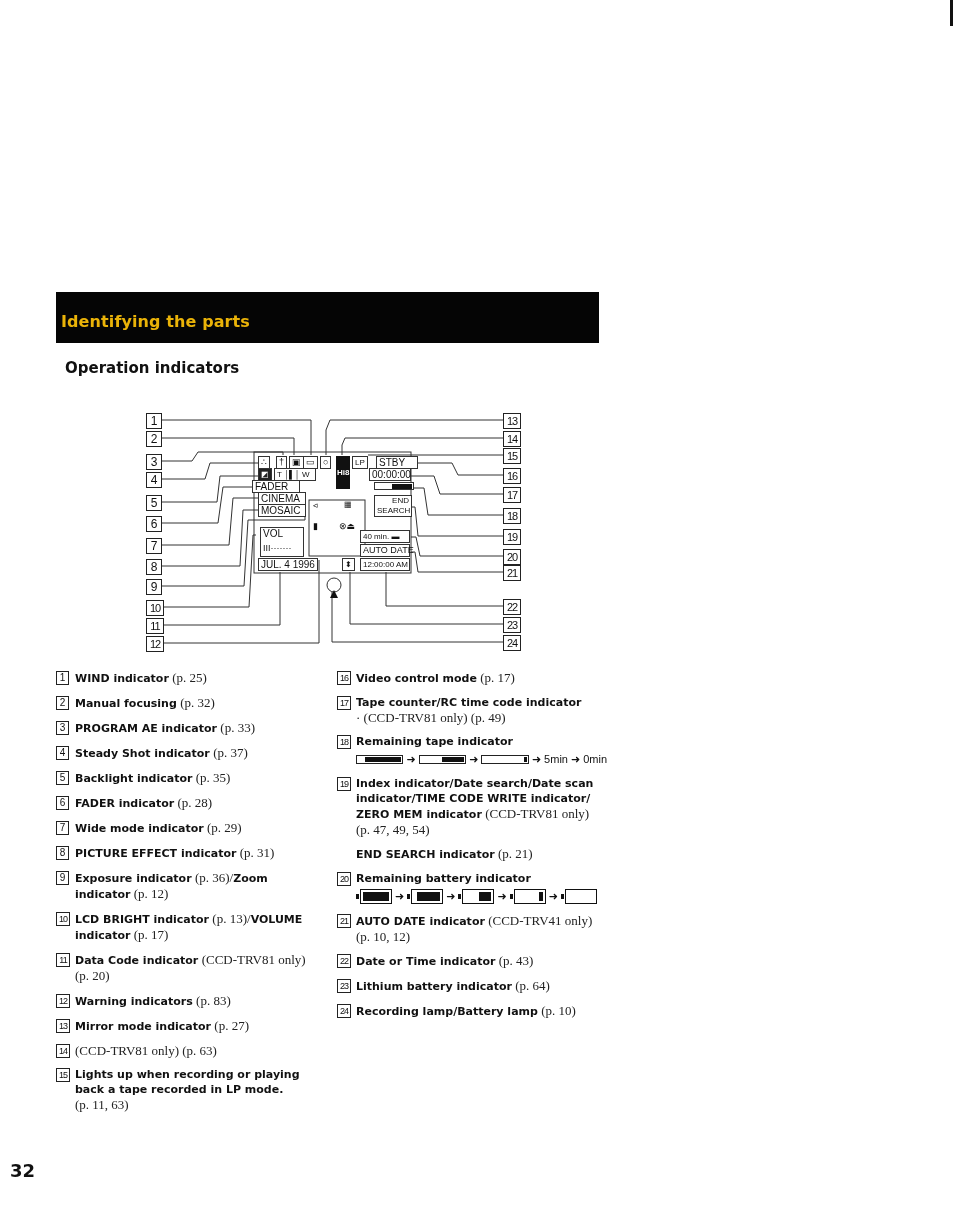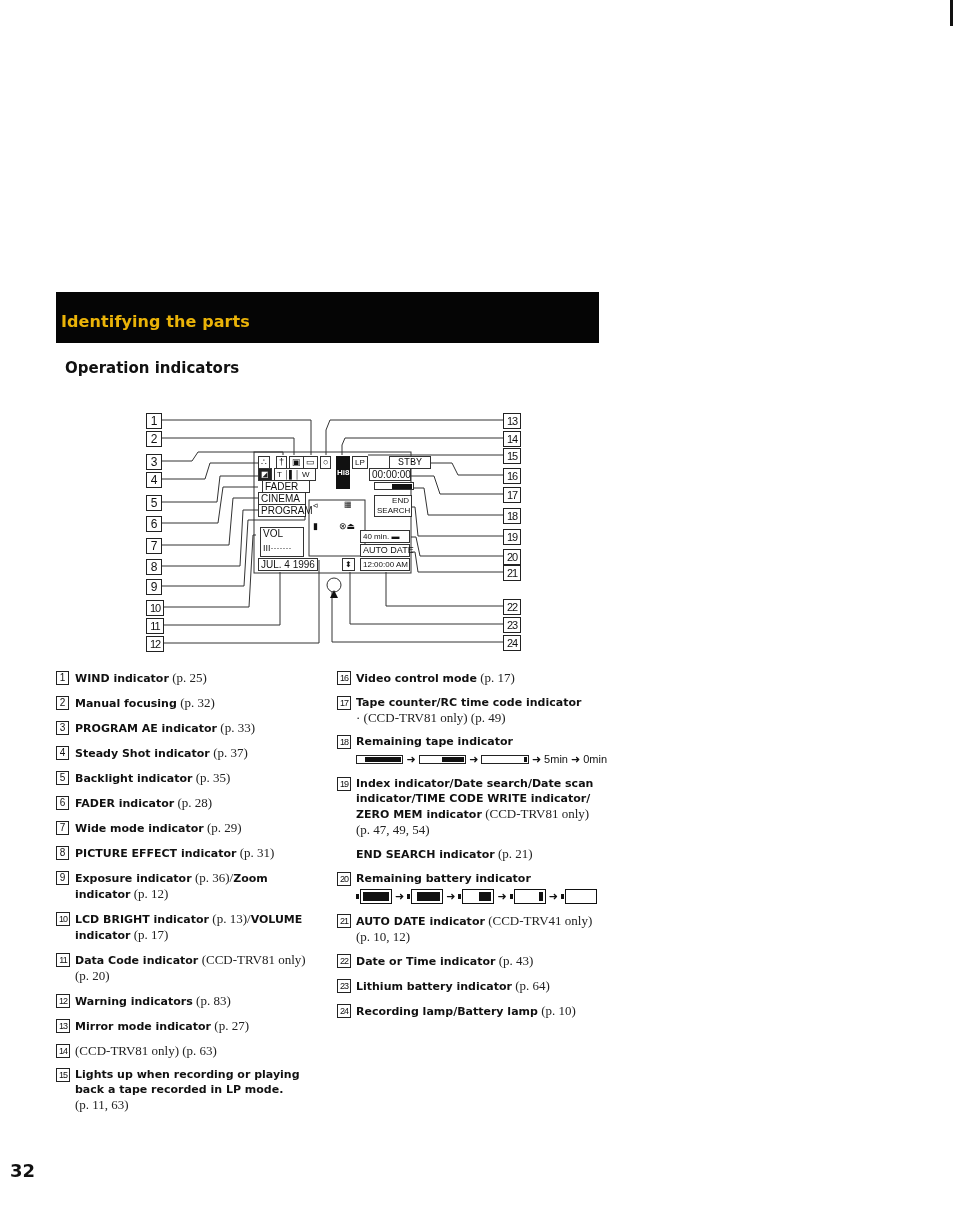--- a/index.html
+++ b/index.html
@@ -115,29 +115,29 @@
   <div class="callout wide" style="left:503px;top:617px;">23</div>
   <div class="callout wide" style="left:503px;top:635px;">24</div>
 
   <div class="osd-box" style="left:258px;top:456px;font-size:9px;">∴</div>
   <div class="osd-box" style="left:276px;top:456px;font-size:9px;">†</div>
   <div class="osd-box" style="left:289px;top:456px;font-size:9px;">▣</div>
   <div class="osd-box" style="left:303px;top:456px;font-size:9px;">▭</div>
   <div class="osd-box" style="left:320px;top:456px;font-size:9px;">○</div>
   <div class="osd-text" style="left:336px;top:456px;font-weight:bold;font-size:8px;background:#111;color:#fff;padding:12px 1px;">Hi8</div>
   <div class="osd-box" style="left:352px;top:456px;font-size:8px;">LP</div>
-  <div class="osd-box" style="left:389px;top:456px;width:36px;text-align:center;font-family:Liberation Mono, monospace;">STBY</div>
+  <div class="osd-box" style="left:376px;top:456px;width:36px;">STBY</div>
 
   <div class="osd-box" style="left:258px;top:468px;font-size:8px;background:#222;color:#fff;">◩</div>
   <div class="osd-box" style="left:274px;top:468px;width:36px;font-size:8px;"><span>T</span> │▌│ <span>W</span></div>
   <div class="osd-box" style="left:369px;top:468px;width:36px;text-align:center;">00:00:00</div>
 
-  <div class="osd-box" style="left:262px;top:480px;width:42px;">FADER</div>
+  <div class="osd-box" style="left:252px;top:480px;width:42px;">FADER</div>
   <div class="osd-box" style="left:258px;top:492px;width:42px;">CINEMA</div>
-  <div class="osd-box" style="left:258px;top:504px;width:42px;">PROGRAM</div>
+  <div class="osd-box" style="left:258px;top:504px;width:42px;">MOSAIC</div>
 
   <div class="osd-box" style="left:374px;top:482px;width:34px;height:6px;">
       <div style="position:absolute;right:1px;top:1px;width:20px;height:5px;background:#111;"></div>
     </div>
   <div class="osd-box" style="left:374px;top:495px;width:32px;text-align:right;font-size:8px;line-height:10px;"><span>END</span><br><span>SEARCH</span></div>
 
   <div class="osd-text" style="left:313px;top:500px;font-size:9px;">⪦</div>
   <div class="osd-text" style="left:344px;top:500px;font-size:8px;">▦</div>
   <div class="osd-text" style="left:313px;top:521px;font-size:9px;">▮</div>
   <div class="osd-text" style="left:339px;top:521px;font-size:9px;">⊗⏏</div>

